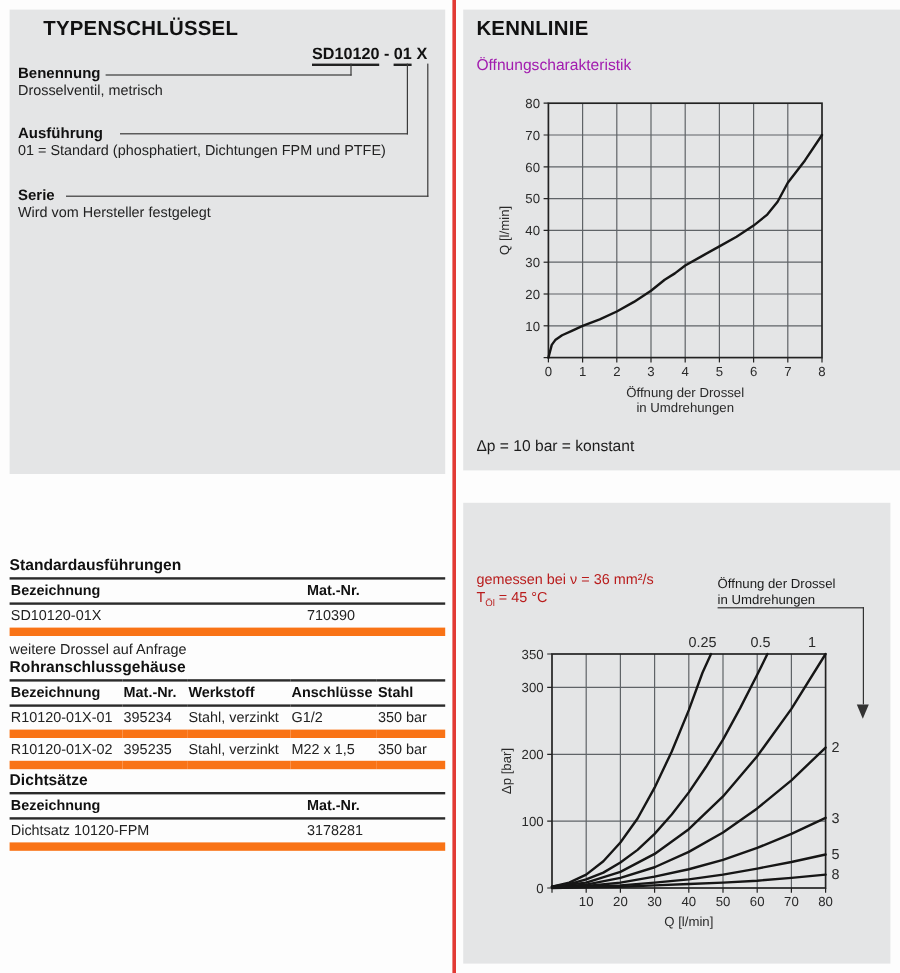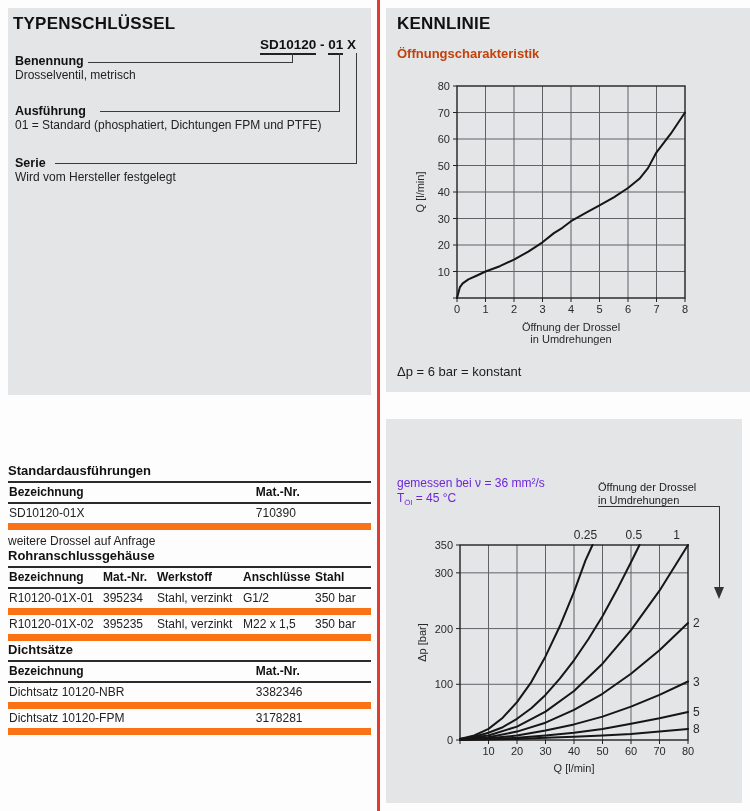--- a/index.html
+++ b/index.html
@@ -8,21 +8,21 @@
   .page { position:relative; width:750px; height:811px; background:#fdfdfd; overflow:hidden; }
 
   .red-divider { position:absolute; left:377px; top:0; width:3px; height:811px; background:#e23a34; }
 
   .panel { position:absolute; background:#e4e5e6; }
   .panel-left   { left:8px;   top:8px;   width:363px; height:387px; }
   .panel-kenn   { left:386px; top:8px;   width:385px; height:384px; }
   .panel-druck  { left:386px; top:419px; width:356px; height:384px; }
 
   .h-main { position:absolute; font-size:17px; font-weight:bold; color:#111; letter-spacing:.2px; }
-  .h-sub  { position:absolute; font-size:13px; font-weight:bold; color:#c2410c; }
+  .h-sub  { position:absolute; font-size:13px; font-weight:normal; color:#a21caf; }
 
   
   .type-code { position:absolute; top:29px; right:15px; font-size:13.5px; font-weight:bold; color:#111; }
   .code-u { border-bottom:2px solid #222; padding-bottom:1px; }
   .tk-label { position:absolute; font-size:12.5px; font-weight:bold; color:#111; }
   .tk-desc  { position:absolute; font-size:12px; color:#222; }
   .connector { position:absolute; border-bottom:1px solid #3a3a3a; border-right:1px solid #3a3a3a; }
   .c1 { left:80px; top:45px; width:205px; height:10px; }
   .c2 { left:92px; top:45px; width:240px; height:59px; }
   .c3 { left:47px; top:45px; width:302px; height:111px; }
@@ -36,39 +36,39 @@
     border-top:2px solid #2b2b2b; border-bottom:2px solid #2b2b2b; padding:2px 2px 3px 1px; }
   table.dtable td { font-size:12px; color:#222; border-bottom:7px solid #f97316; padding:2px 2px 3px 1px;
     white-space:nowrap; overflow:hidden; }
   .tbl-foot { font-size:12px; color:#222; margin-top:4px; }
 
   
   svg text { font-family:"Liberation Sans", sans-serif; }
   .chart1 { position:absolute; left:8px; top:60px; }
   .chart2 { position:absolute; left:8px; top:96px; }
   .kenn-note { position:absolute; left:11px; top:356px; font-size:13px; color:#1c1c1c; }
-  .measured { position:absolute; left:11px; font-size:12px; color:#6d28d9; }
+  .measured { position:absolute; left:11px; font-size:12px; color:#b91c1c; }
   .m1 { top:57px; } .m2 { top:72px; }
   .measured sub { font-size:8px; }
 
   .annot-text { position:absolute; left:212px; top:62px; font-size:11px; line-height:13px; color:#1c1c1c; }
   .annot-underline { position:absolute; left:212px; top:87px; width:122px; border-bottom:1px solid #333; }
   .annot-vline { position:absolute; left:333px; top:87px; height:81px; border-left:1px solid #333; }
   .annot-arrow { position:absolute; left:328px; top:168px; width:0; height:0;
     border-left:5px solid transparent; border-right:5px solid transparent; border-top:12px solid #333; }
 </style>
 </head>
 <body>
 
 <div class="page">
 
   <div class="red-divider"></div>
 
   <section class="panel panel-left">
-    <div class="h-main" style="left:5px; top:6px;">TYPENSCHLÜSSEL</div>
+    <div class="h-main" style="left:28px; top:6px;">TYPENSCHLÜSSEL</div>
 
     <div class="type-code"><span class="code-u">SD10120</span><span> - </span><span class="code-u">01</span><span> X</span></div>
 
     <div class="connector c1"></div>
     <div class="connector c2"></div>
     <div class="connector c3"></div>
 
     <div class="tk-label" style="left:7px; top:46px;">Benennung</div>
     <div class="tk-desc" style="left:7px; top:60px;">Drosselventil, metrisch</div>
 
@@ -146,24 +146,20 @@
             <col style="width: 68%;">
             <col style="width: 32%;">
           </colgroup>
           <thead>
             <tr>
               <th>Bezeichnung</th>
               <th>Mat.-Nr.</th>
             </tr>
           </thead>
           <tbody>
-            <tr>
-              <td>Dichtsatz 10120-NBR</td>
-              <td>3382346</td>
-            </tr>
             <tr>
               <td>Dichtsatz 10120-FPM</td>
               <td>3178281</td>
             </tr>
           </tbody>
         </table>
       </div>
     </div>
 
   <section class="panel panel-kenn">
@@ -218,21 +214,21 @@
         <line x1="59" y1="44.5" x2="63" y2="44.5" stroke="#222222" stroke-width="1"></line>
         <text x="56" y="48.5" text-anchor="end" font-size="11" fill="#2a2a2a">70</text>
         <line x1="59" y1="18" x2="63" y2="18" stroke="#222222" stroke-width="1"></line>
         <text x="56" y="22" text-anchor="end" font-size="11" fill="#2a2a2a">80</text>
         <rect x="63" y="18" width="228" height="212" fill="none" stroke="#222222" stroke-width="1.4"></rect>
         <polyline points="63.0,230.0 65.8,219.4 68.7,215.4 74.4,211.4 83.0,207.5 91.5,203.5 105.8,198.2 120.0,191.6 134.3,183.6 148.5,174.3 159.9,165.1 168.4,159.8 177.0,153.2 191.3,145.2 205.5,137.3 219.8,129.3 234.0,120.0 245.4,110.8 254.0,100.1 262.5,84.3 276.8,65.7 291.0,44.5" fill="none" stroke="#161616" stroke-width="2" stroke-linejoin="round" stroke-linecap="round"></polyline>
         <text x="30" y="124" font-size="11" fill="#2a2a2a" text-anchor="middle" transform="rotate(-90 30 124)">Q [l/min]</text>
         <text x="177" y="263" text-anchor="middle" font-size="11" fill="#2a2a2a">Öffnung der Drossel</text>
         <text x="177" y="275" text-anchor="middle" font-size="11" fill="#2a2a2a">in Umdrehungen</text>
       </svg>
-    <div class="kenn-note">Δp = 6 bar = konstant</div>
+    <div class="kenn-note">Δp = 10 bar = konstant</div>
   </section>
 
   <section class="panel panel-druck">
     <div class="measured m1">gemessen bei ν = 36 mm²/s</div>
     <div class="measured m2"><span>T</span><sub>Öl</sub><span> = 45 °C</span></div>
 
     <div class="annot-text">
       <div>Öffnung der Drossel</div>
       <div>in Umdrehungen</div>
     </div>

